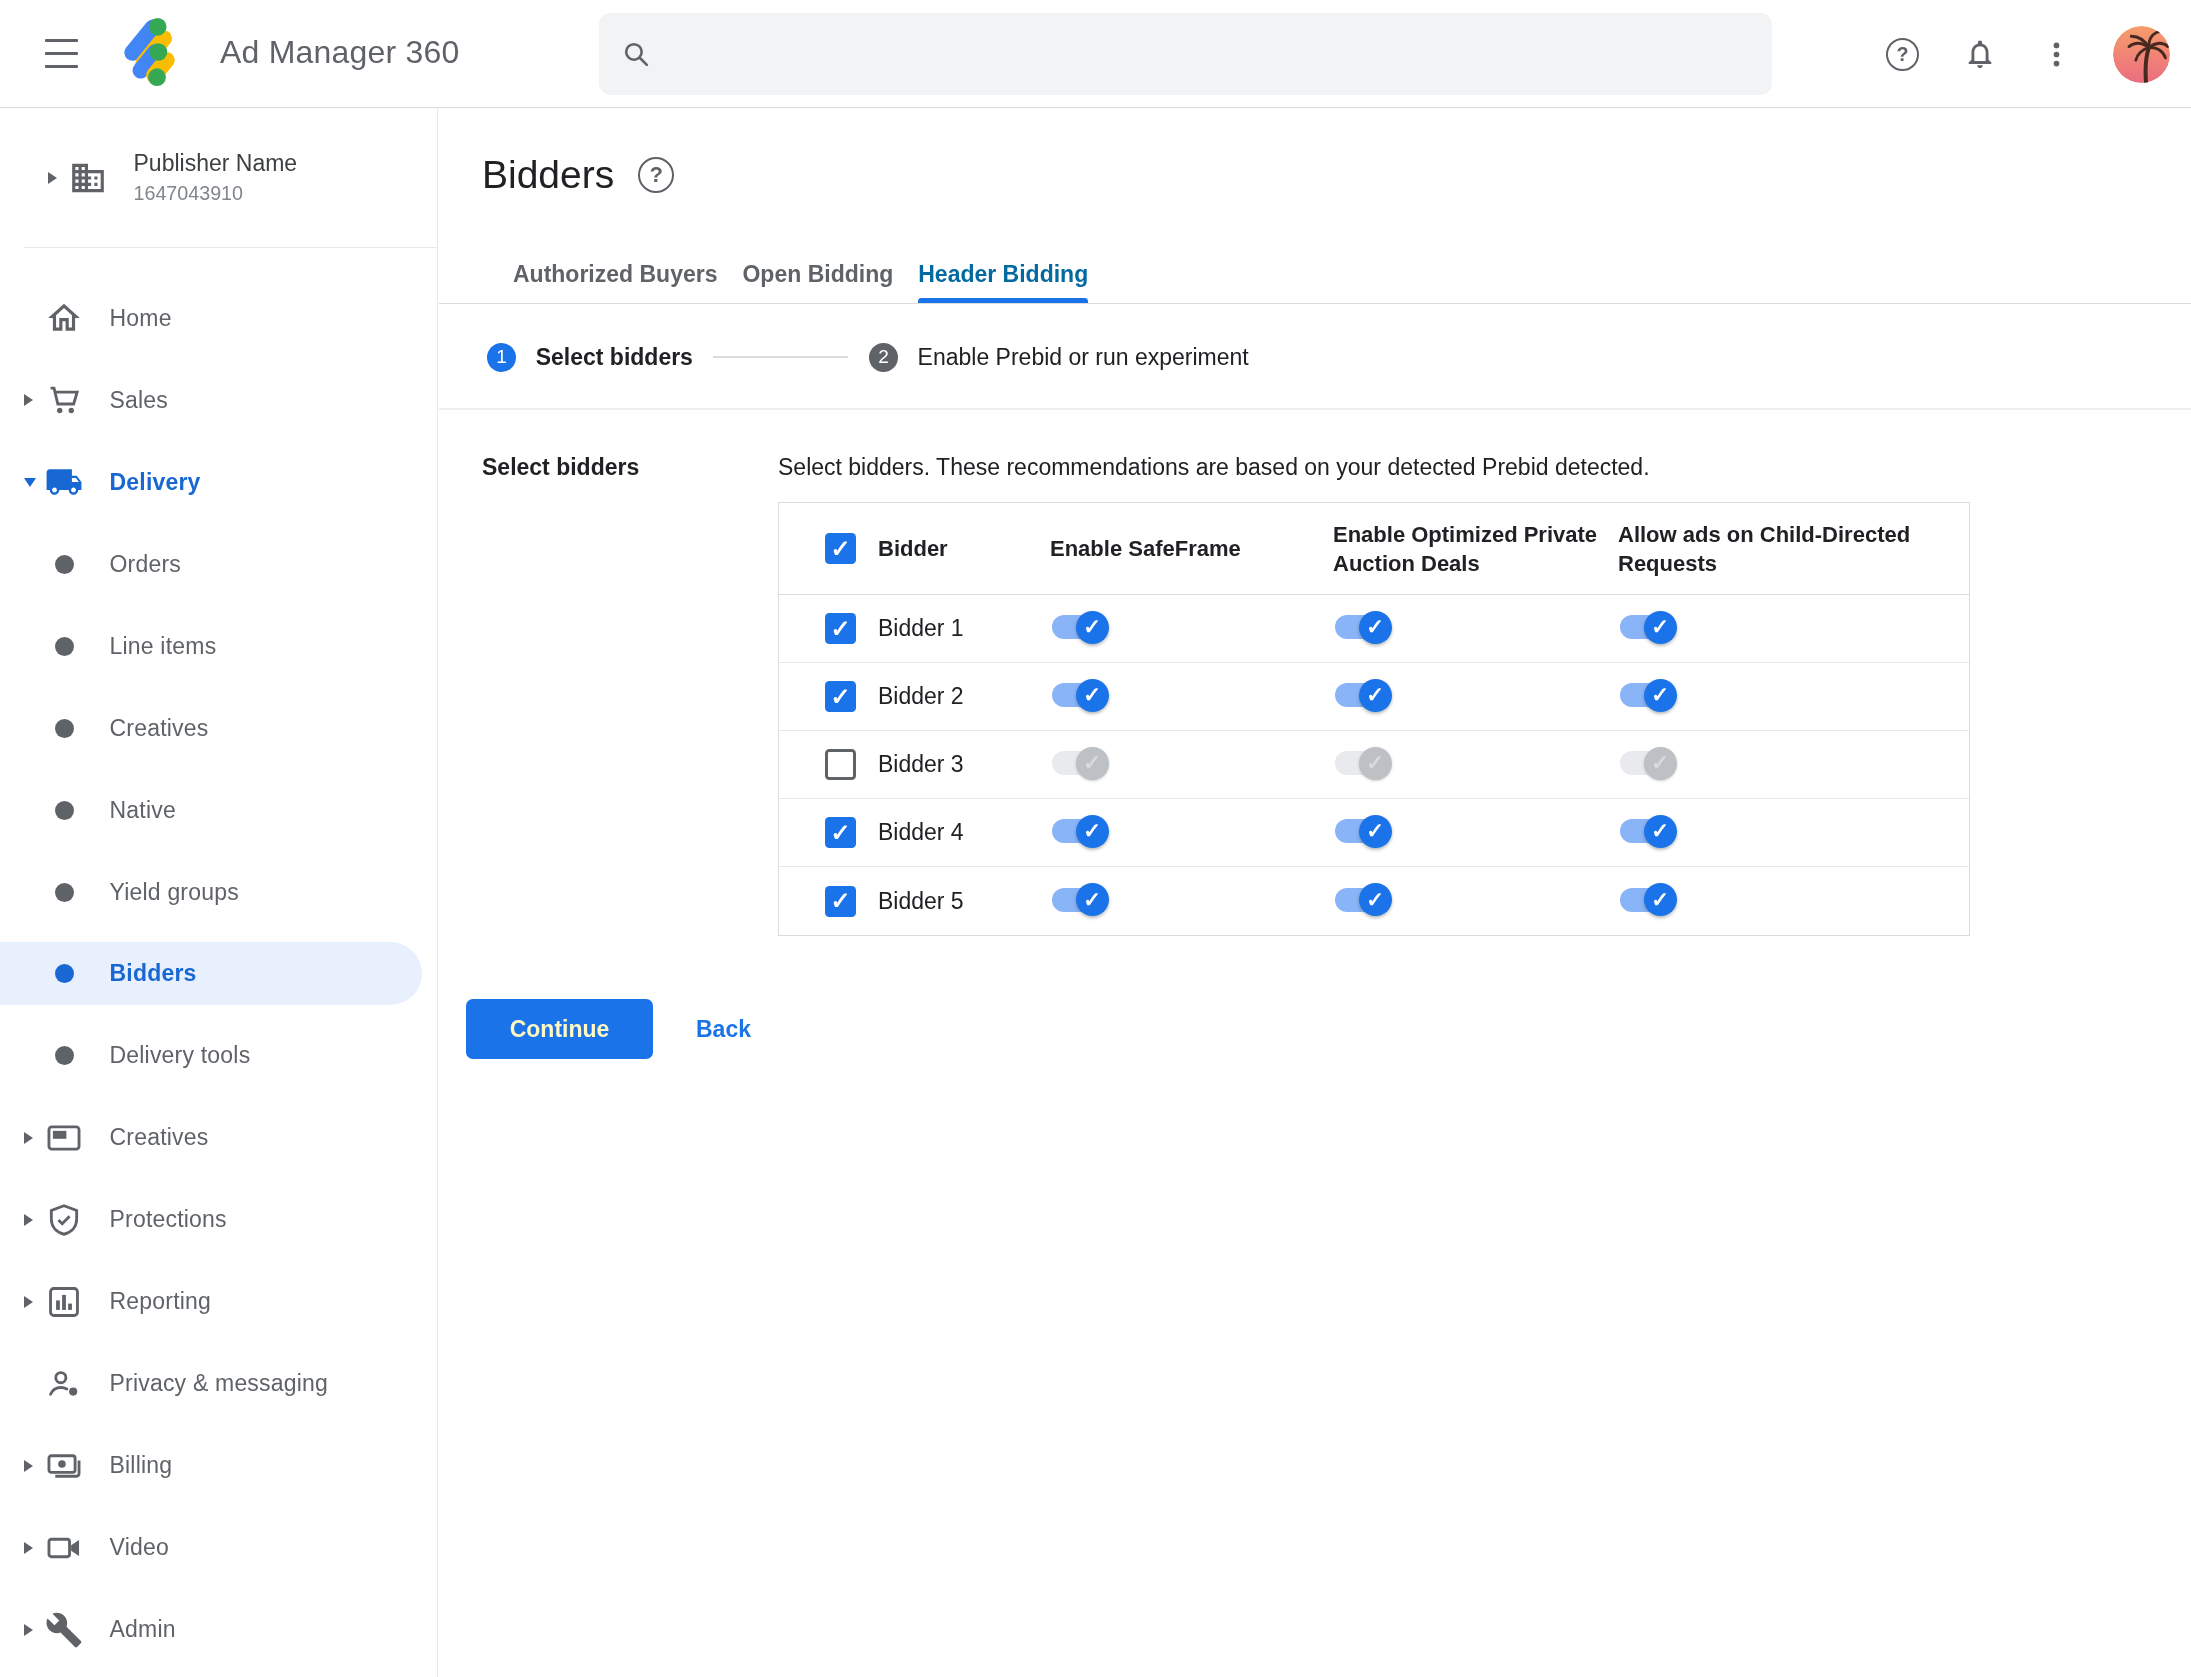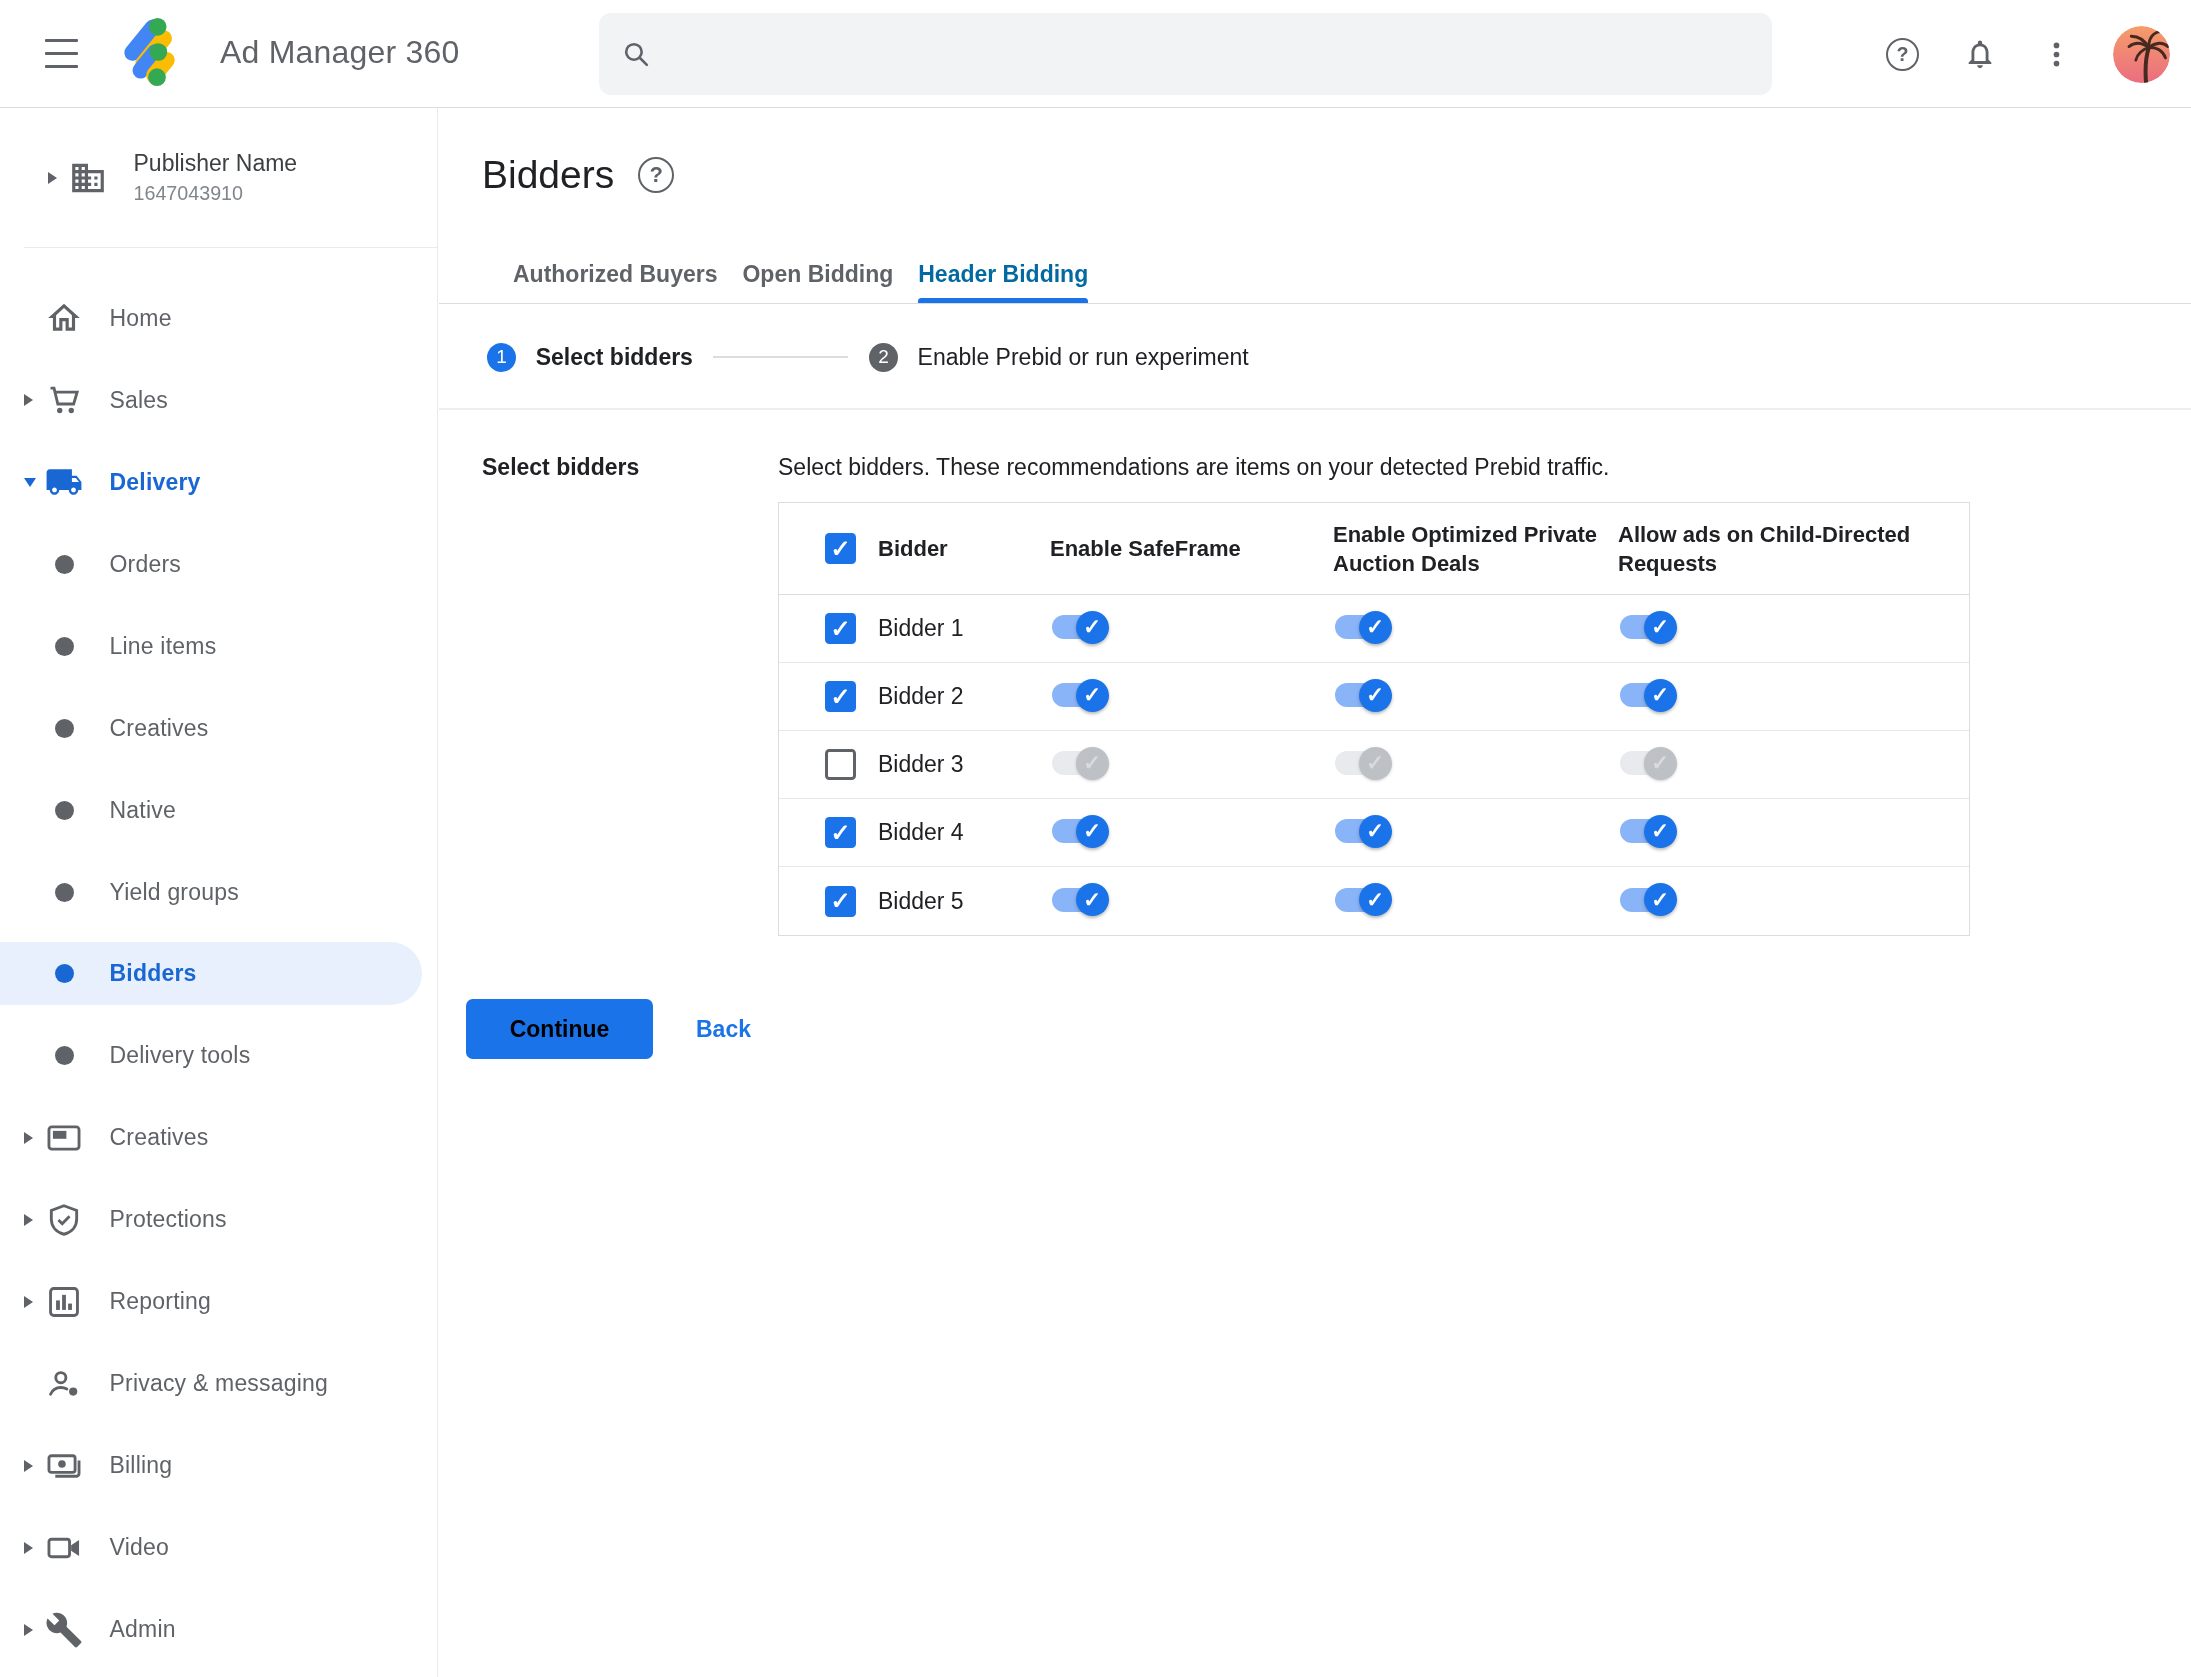--- a/index.html
+++ b/index.html
@@ -82,21 +82,21 @@
   .cb[data-state="unchecked"] { background:#fff; border:3.4px solid #5f6368; }
   .toggle { position:relative; display:inline-block; width:51px; height:24px; border-radius:12px; cursor:pointer; margin-left:1.7px; }
   .toggle[data-state="on"]  { background:#8ab4f8; }
   .toggle[data-state="off"] { background:#e8eaed; }
   .thumb { position:absolute; right:-6px; top:-4.3px; width:33px; height:33px; border-radius:50%; display:flex; align-items:center; justify-content:center; font-size:21.4px; font-weight:bold; }
   .toggle[data-state="on"]  .thumb { background:#1a73e8; color:#fff; box-shadow:0 1.7px 3.4px rgba(60,64,67,.4); }
   .toggle[data-state="off"] .thumb { background:#bdc1c6; color:#d8dadd; box-shadow:0 0.9px 2.6px rgba(60,64,67,.25); }
   .thumb::after { content:"✓"; }
 
   .actions { position:absolute; top:891px; left:27px; display:flex; align-items:center; }
-  .btn-continue { width:187px; height:60px; background:#1a73e8; color:#000000; border:none; border-radius:6.8px; font-size:23px; font-weight:bold; font-family:"Liberation Sans",sans-serif; cursor:pointer; }
+  .btn-continue { width:187px; height:60px; background:#1a73e8; color:#fef9c3; border:none; border-radius:6.8px; font-size:23px; font-weight:bold; font-family:"Liberation Sans",sans-serif; cursor:pointer; }
   .link-back { margin-left:43px; background:none; border:none; color:#1a73e8; font-size:23px; font-weight:bold; font-family:"Liberation Sans",sans-serif; cursor:pointer;text-align:right; }
 </style>
 </head>
 <body>
 
 <div class="screen">
 
   <header class="topbar">
     <button class="hamburger">
         <span></span>
@@ -368,21 +368,21 @@
       </button>
       <span class="step-connector"></span>
       <button class="step">
         <span class="step-circle c2">2</span>
         <span class="step-label">Enable Prebid or run experiment</span>
       </button>
     </div>
     <div class="stepper-divider"></div>
 
     <div class="section-label">Select bidders</div>
-    <div class="description">Select bidders. These recommendations are items on your detected Prebid traffic.</div>
+    <div class="description">Select bidders. These recommendations are based on your detected Prebid detected.</div>
 
     <div class="btable">
       <div class="thead">
         <span class="col-cb">
             <span class="cb" data-state="checked"></span>
           </span>
         <span class="col-name">Bidder</span>
         <span class="col-a"><span class="hdr-txt">Enable SafeFrame</span></span>
         <span class="col-b"><span class="hdr-txt">Enable Optimized Private Auction Deals</span></span>
         <span class="col-c"><span class="hdr-txt">Allow ads on Child-Directed Requests</span></span>

